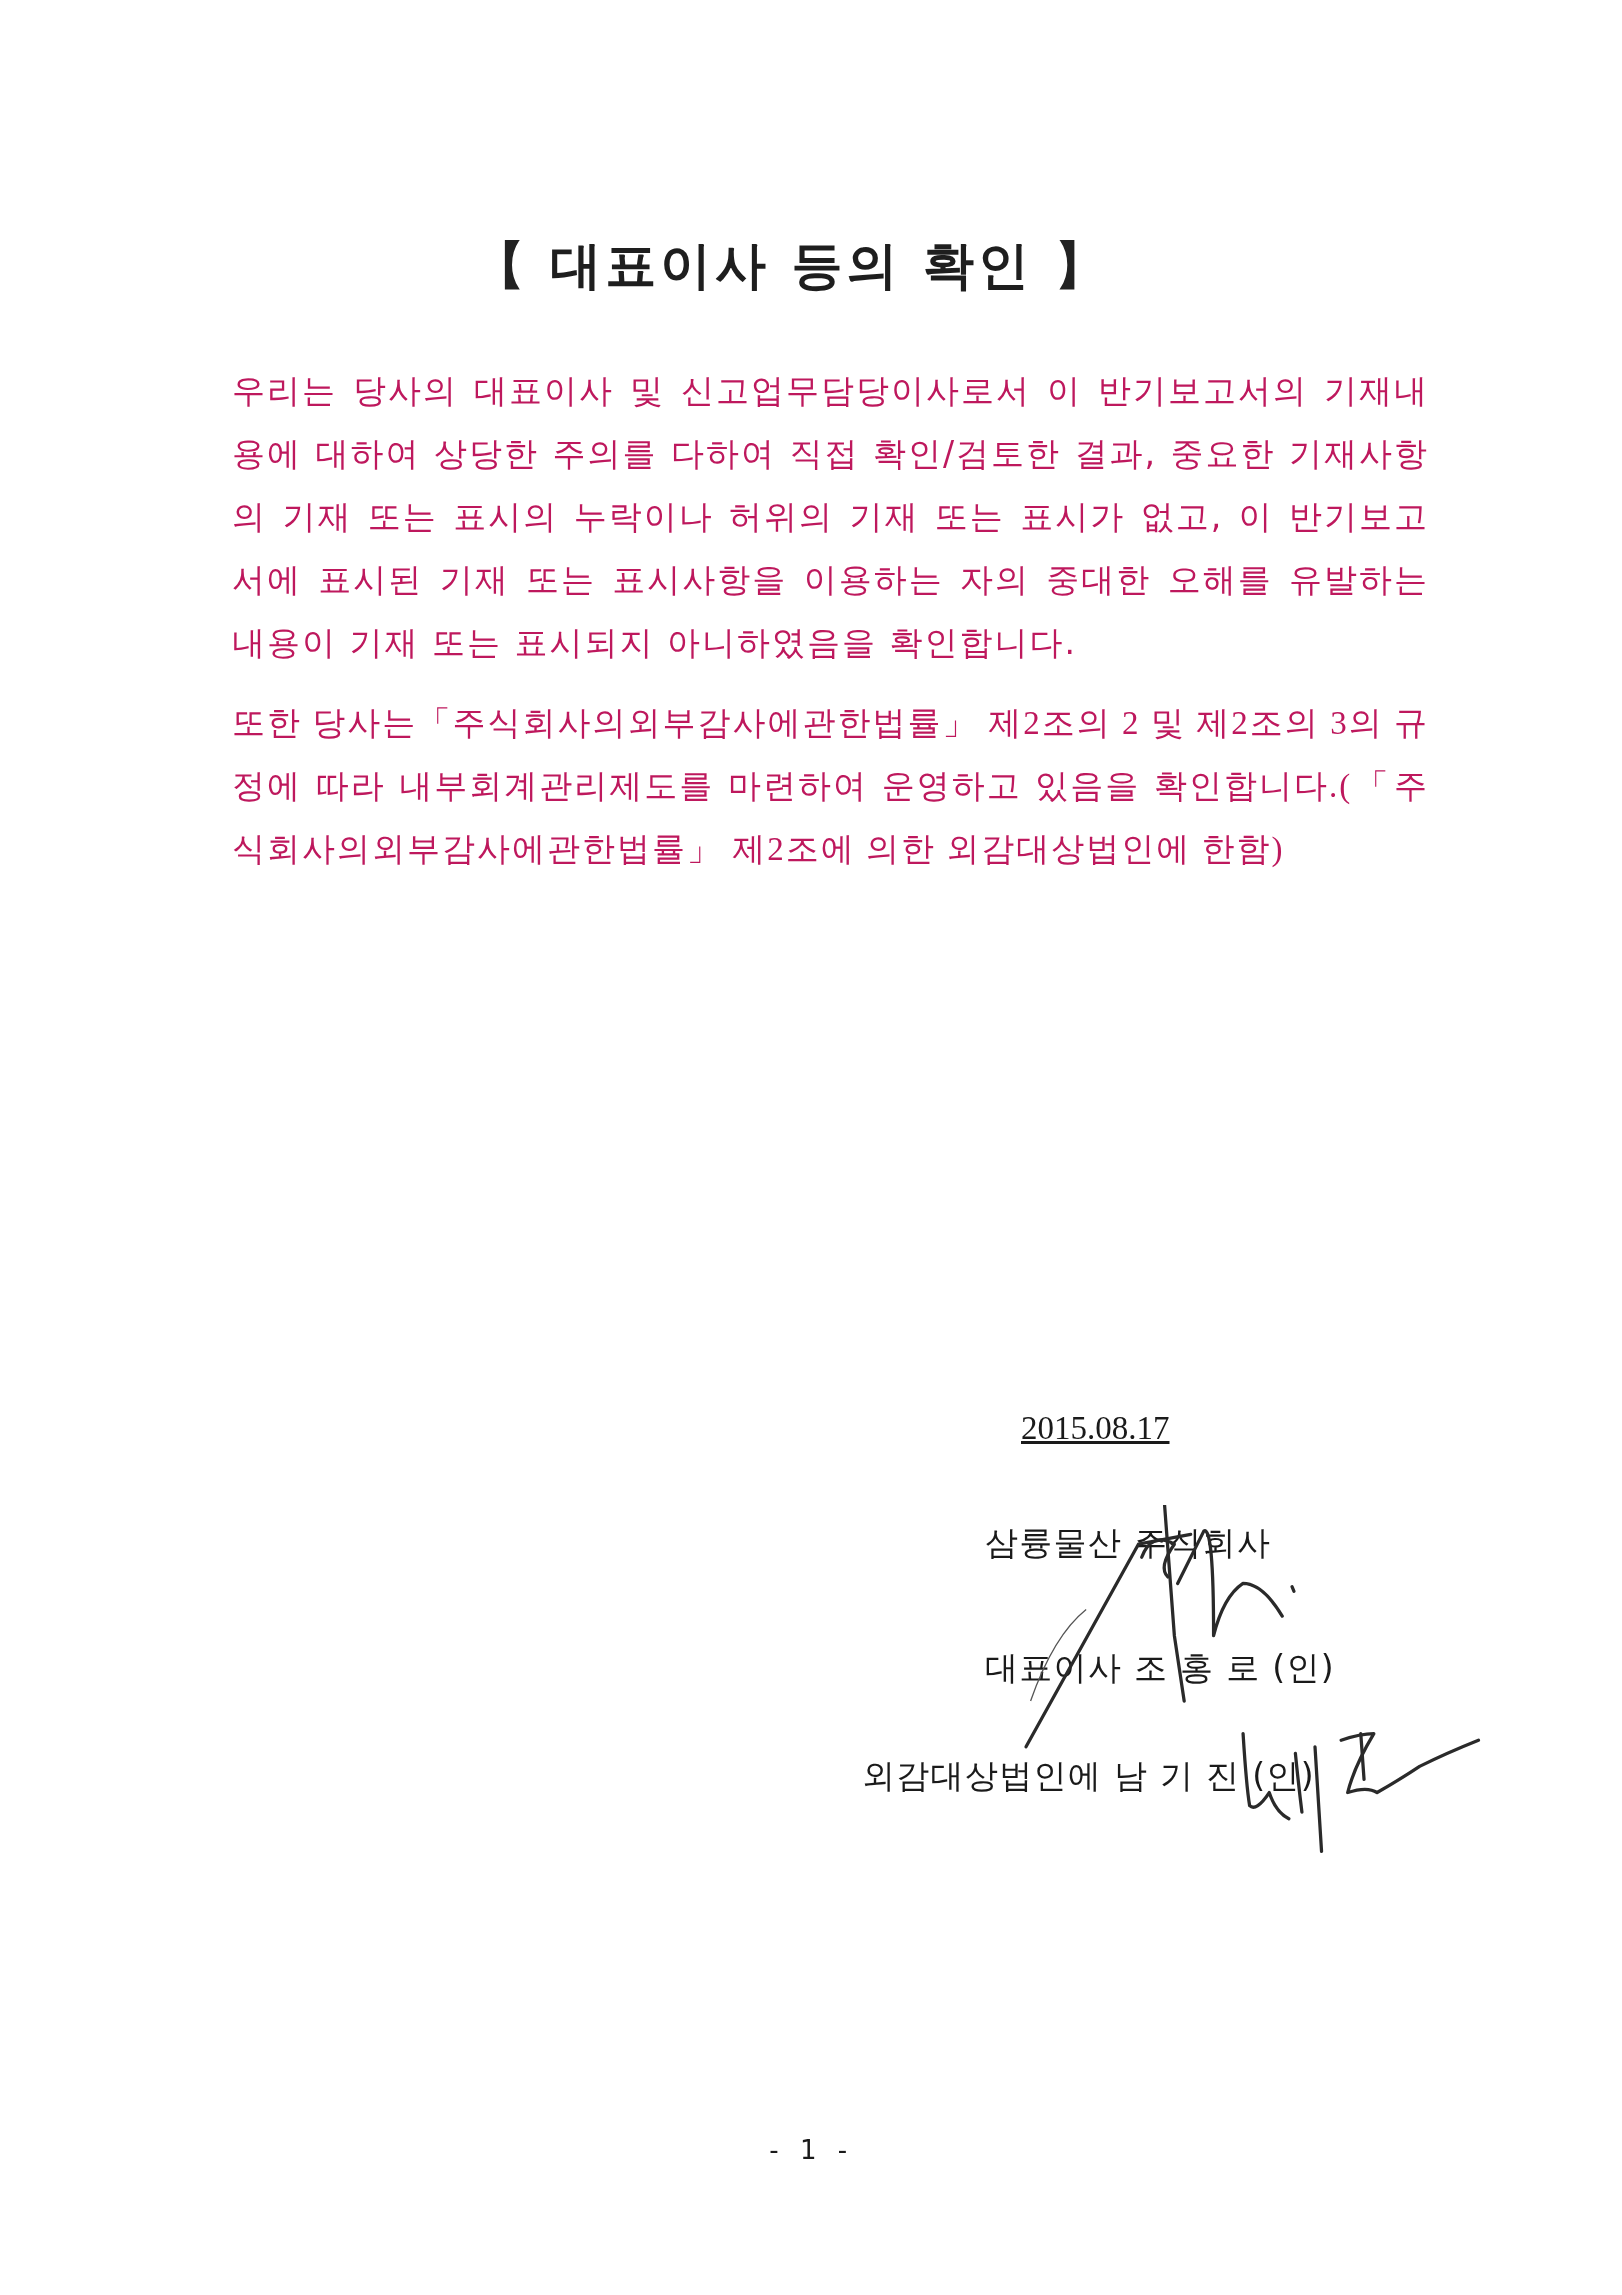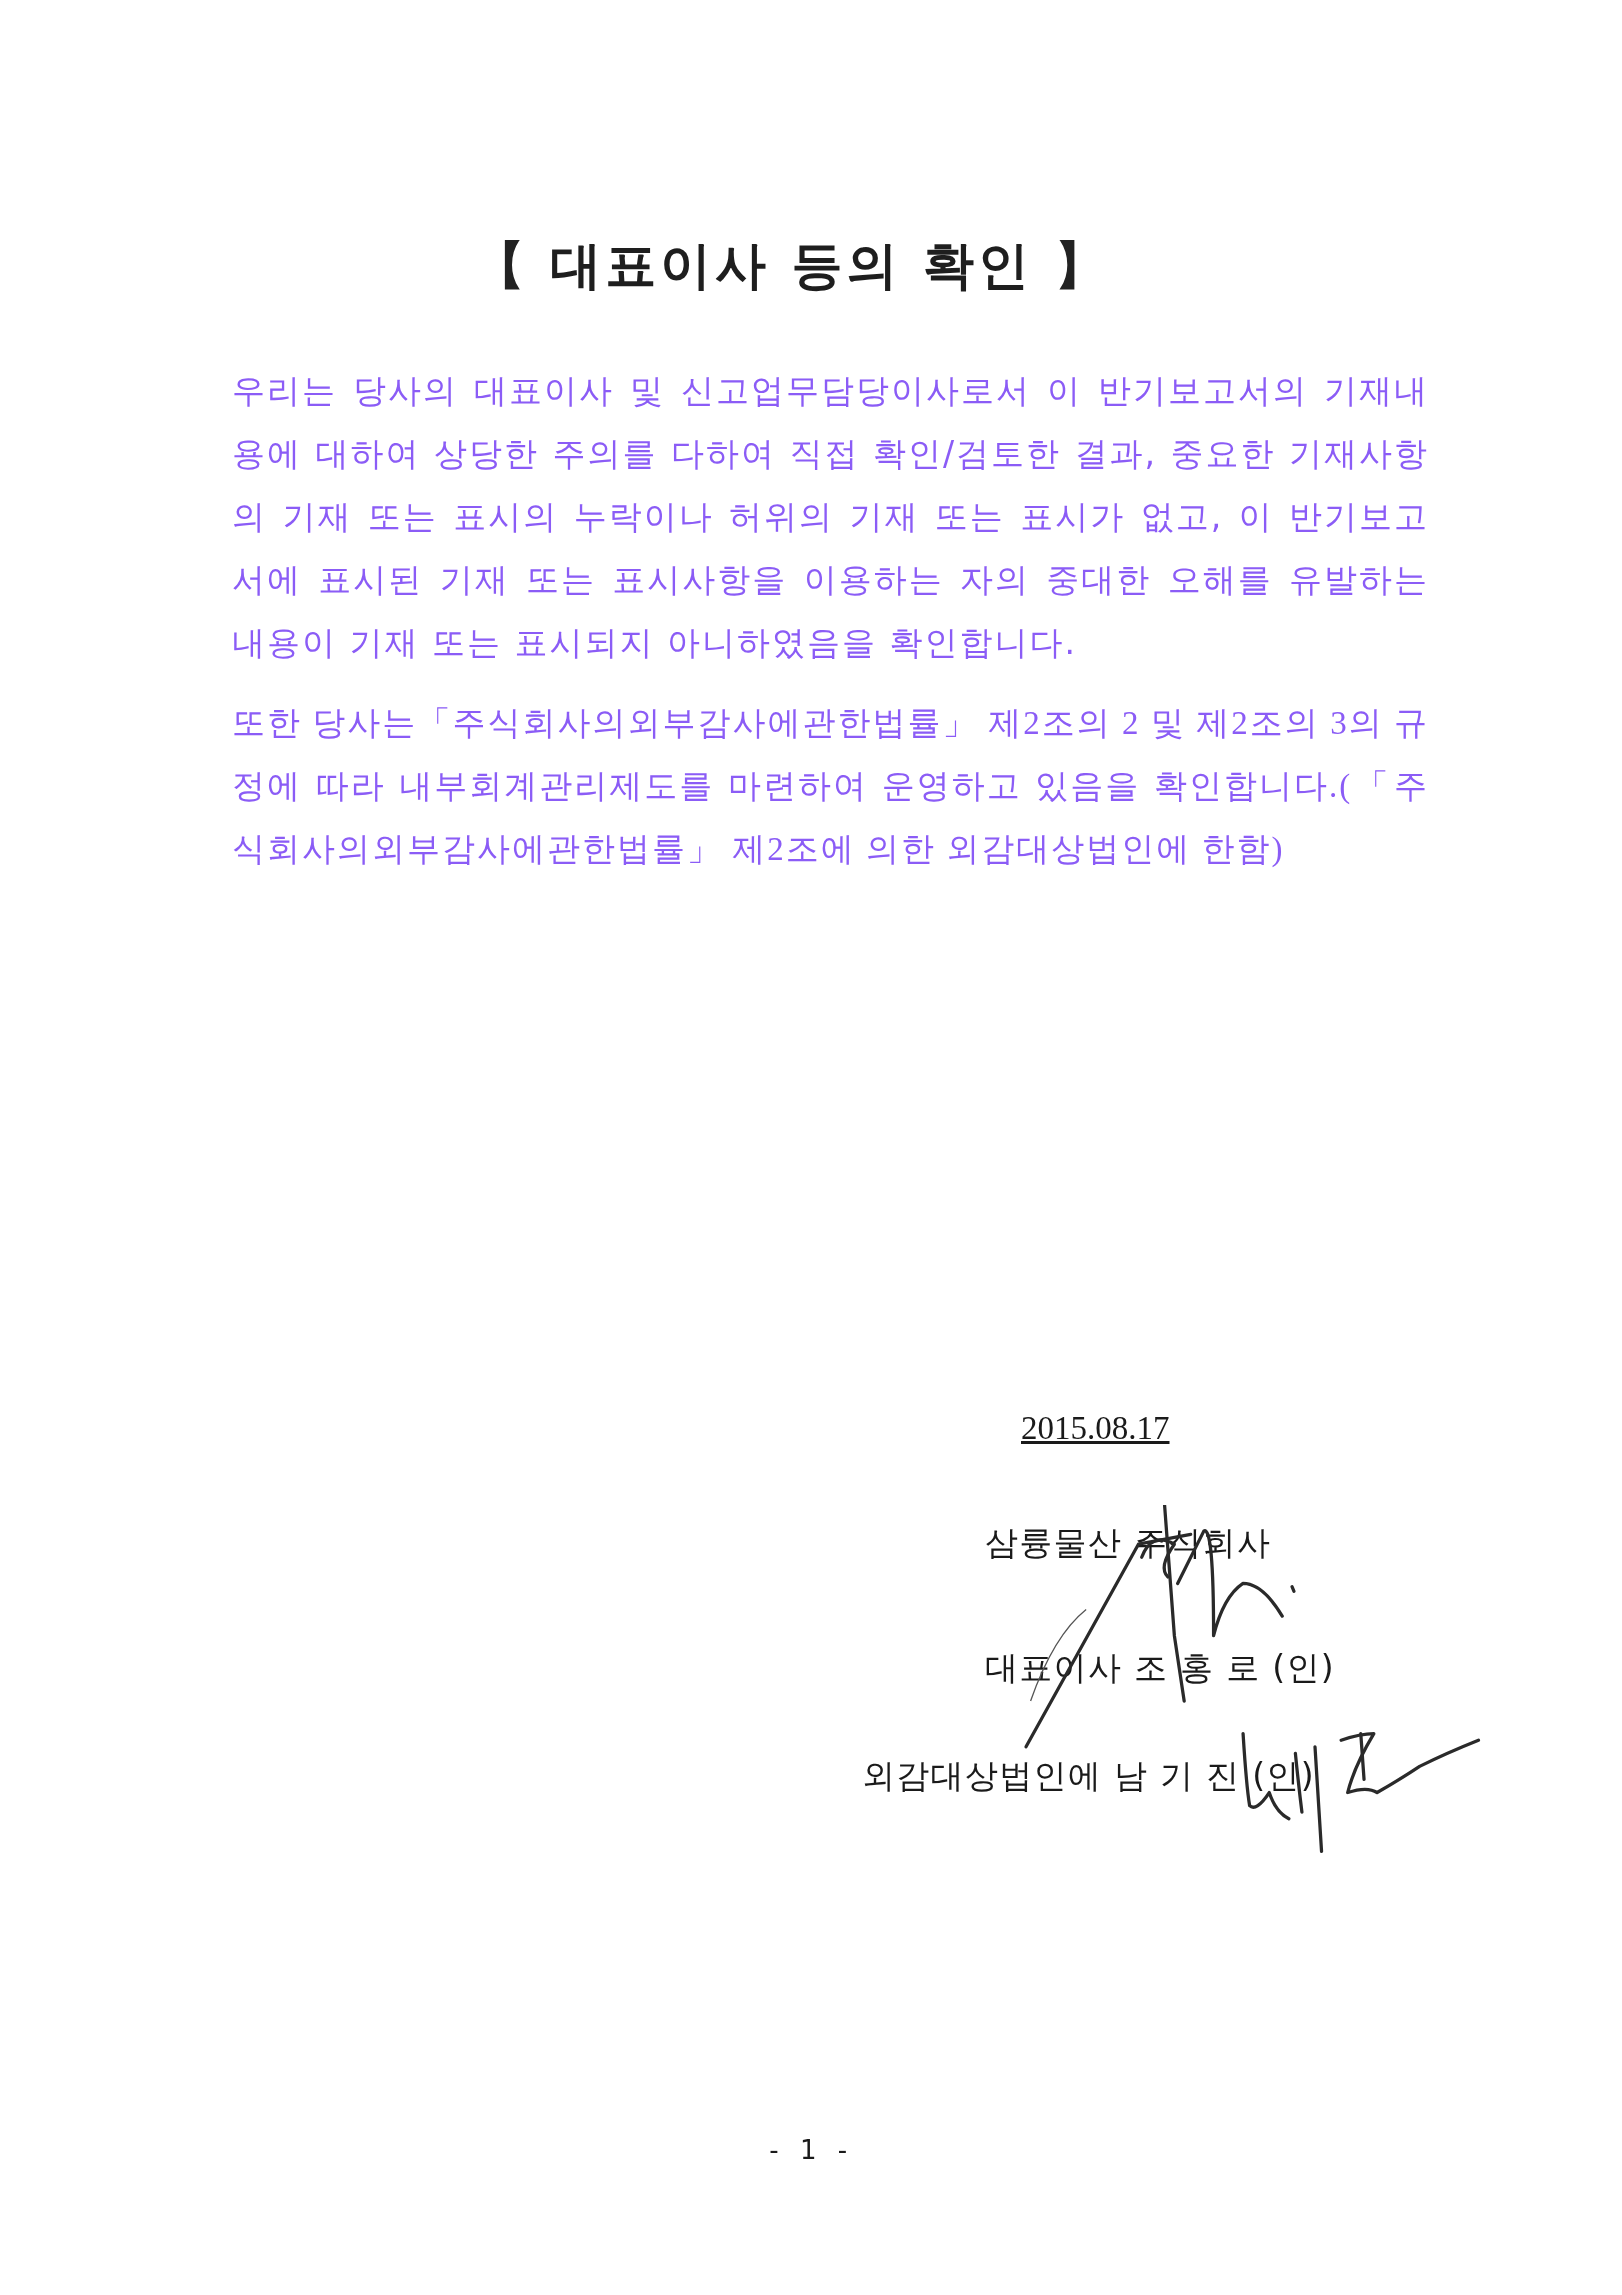--- a/index.html
+++ b/index.html
@@ -2,21 +2,21 @@
 <html style="font-size:10.5px"><head>
 <meta charset="utf-8">
 <style>
   html, body { margin: 0; padding: 0; background: #ffffff; }
   body { width: 1623px; height: 2295px; position: relative; overflow: hidden;
          font-family: "DejaVu Sans", "Liberation Sans", sans-serif; color: #1a1a1a; }
   .title { position: absolute; left: 0; width: 1567px; top: 232px; text-align: center;
            font-size: 51px; letter-spacing: 3.9px; font-weight: bold; color: #1e1e1e; margin-left: 8px; }
   .title .br { color: #222; font-weight: bold; }
   .para { position: absolute; left: 232px; width: 1197px; font-size: 33px;
-          line-height: 63px; letter-spacing: 2px; text-align: justify; color: #8b5cf6; }
+          line-height: 63px; letter-spacing: 2px; text-align: justify; color: #be185d; }
   .p1 { top: 359px; }
   .p2 { top: 692px; font-family: Liberation Serif, serif; }
   .date { position: absolute; left: 1021px; top: 1410px; font-size: 33px;
           font-family: "Liberation Serif", serif; color: #1a1a1a; text-decoration: underline; }
   .sig-line { position: absolute; font-size: 33px; letter-spacing: 1.3px; color: #1a1a1a; white-space: nowrap; }
   .company { left: 985px; top: 1521px; }
   .ceo { left: 985px; top: 1646px; }
   .officer { left: 862px; top: 1754px; }
   .signature { position: absolute; pointer-events: none; }
   .page-num { position: absolute; left: 0; width: 1623px; top: 2135px; text-align: center;

